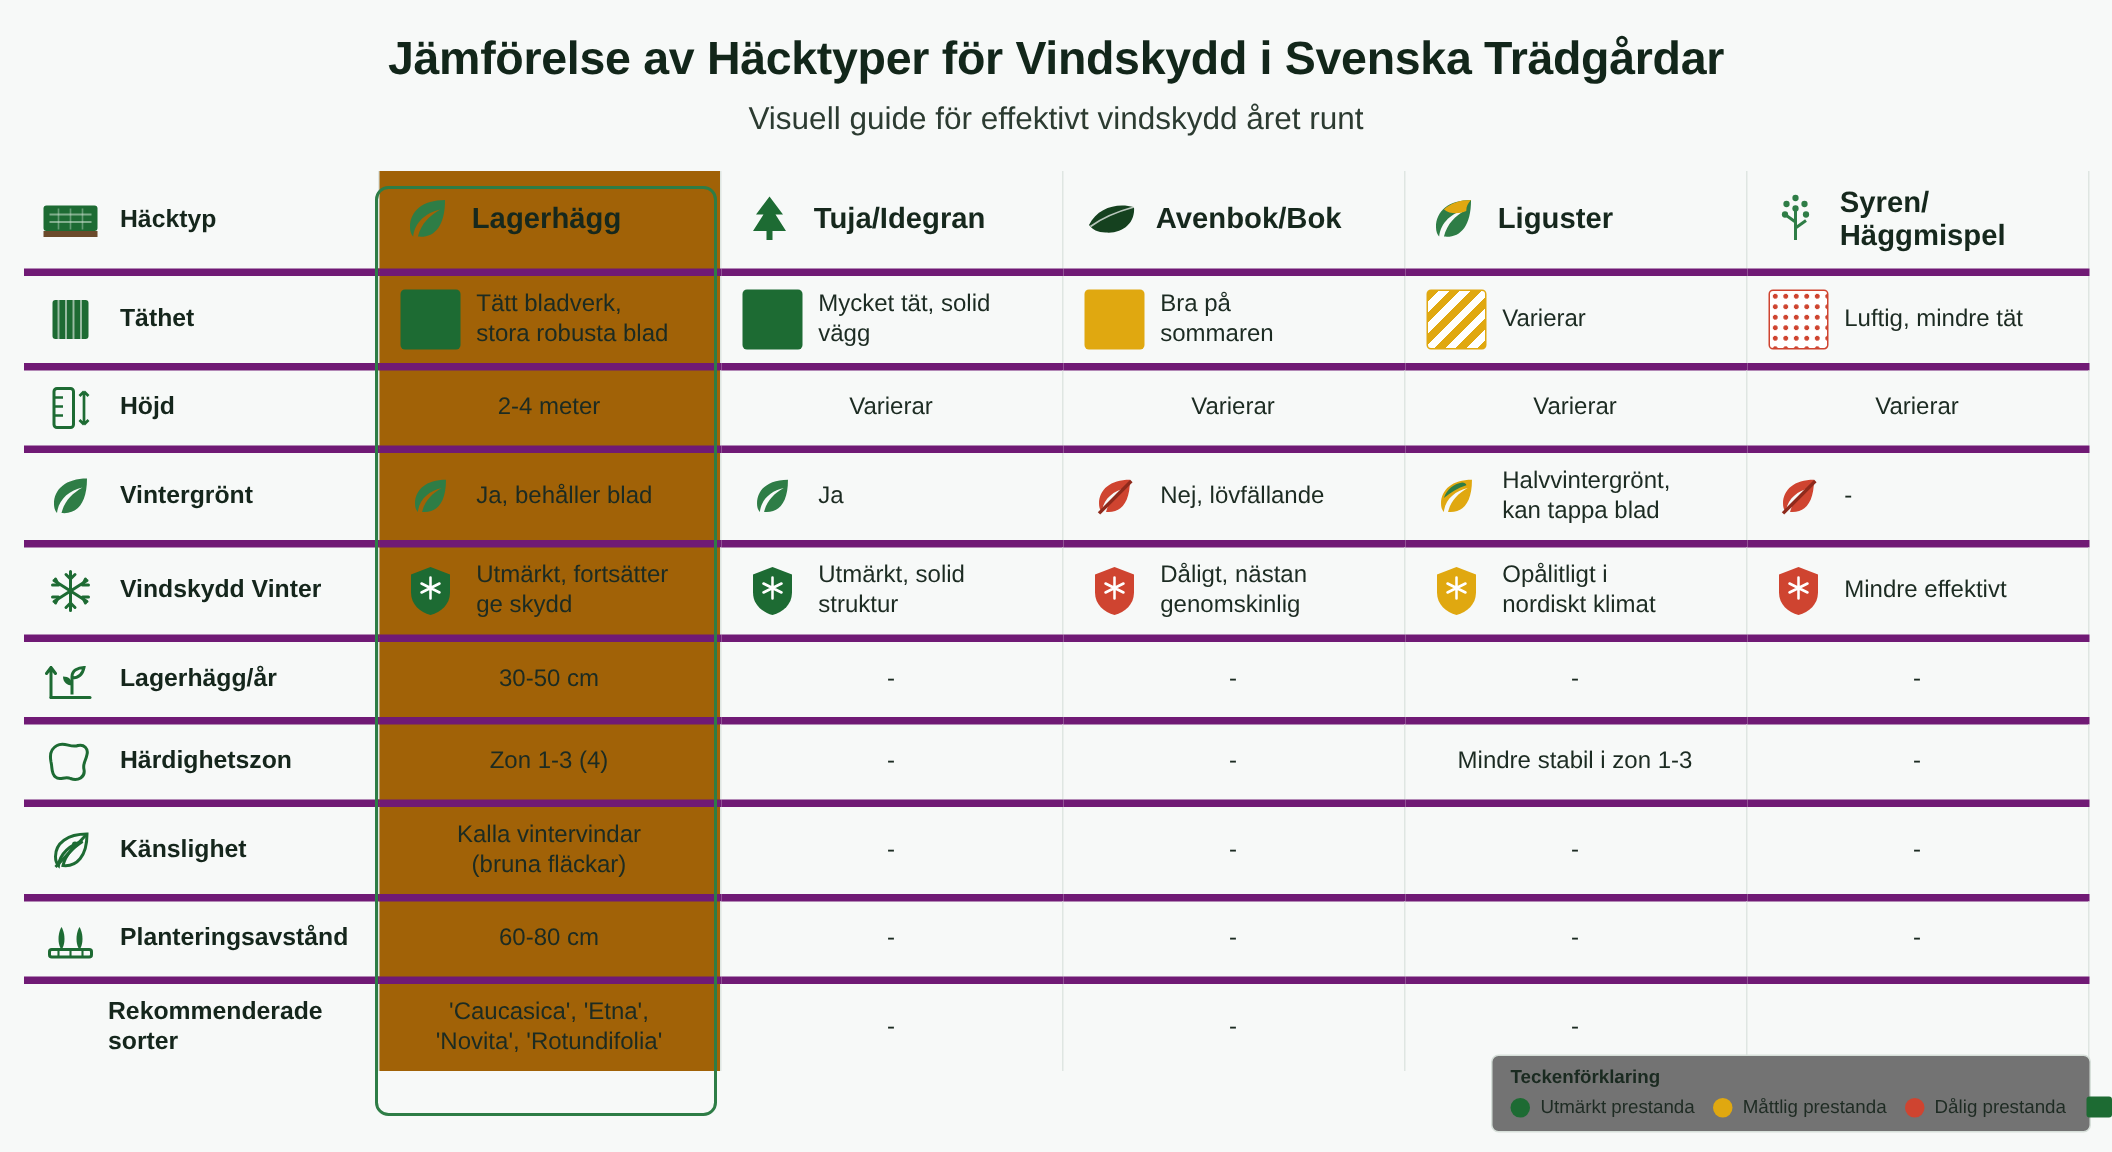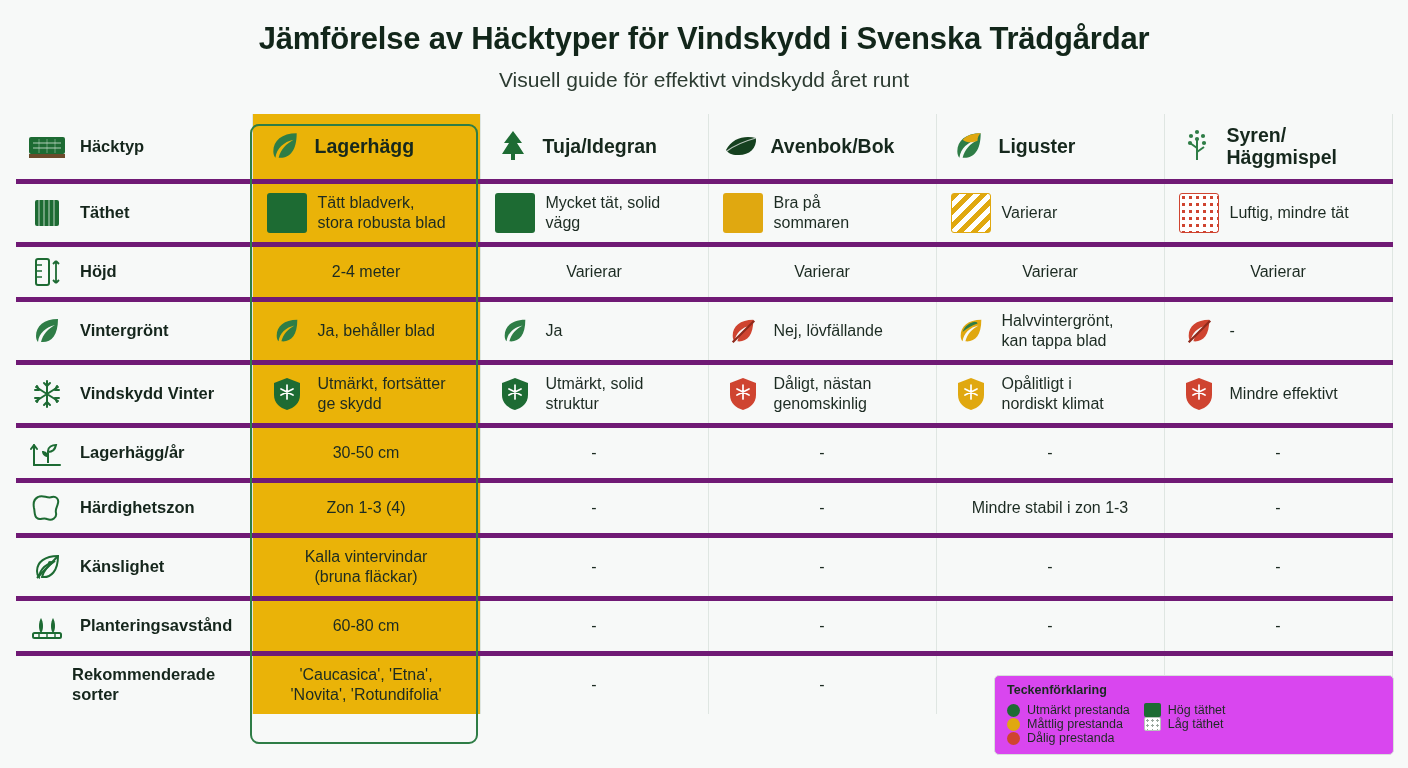--- a/index.html
+++ b/index.html
@@ -100,21 +100,21 @@
     position: absolute;
     left: 250px;
     top: 124px;
     width: 228px;
     height: 620px;
     border: 2.5px solid #2e7d46;
     border-radius: 9px;
     box-sizing: border-box;
     pointer-events: none;
   }
-  .hl-cell { background: #eab308; margin-left: 26px; }
+  .hl-cell { background: #a16207; margin-left: 26px; }
   .header-row td { border-bottom: 1px solid #dfe6e2; }
 
   
   .sq { width: 44px; height: 40px; border-radius: 3px; display:inline-block; }
   .sq.dense { background: #1d6b33; }
   .sq.med   { background: #e0a810; }
   .sq.stripe {
     background:
       repeating-linear-gradient(135deg, #e0a810 0 5px, #ffffff 5px 10px);
     border: 1px solid #e0a810;
@@ -126,38 +126,38 @@
     background-size: 7px 7px;
     border: 1px solid #cf4430;
     box-sizing: border-box;
   }
 
   
   .legend {
     position: absolute;
     right: 14px;
     bottom: 13px;
-    background: #d946ef;
+    background: #737373;
     border: 1px solid #d7e0da;
     border-radius: 5px;
     padding: 7px 12px 9px 12px;
     width: 400px;
     box-sizing: border-box;
   }
   .legend h4 {
     margin: 0 0 6px 0;
     font-size: 12.5px;
     font-weight: bold;
     color: #1a2a20;
   }
   .legend-grid {
     display: flex;
     gap: 14px;
   }
-  .legend-col { display: flex; flex-direction: column; gap: 0; }
+  .legend-col { display: flex; flex-direction: row; gap: 12px; }
   .legend-item {
     display: flex;
     align-items: center;
     gap: 7px;
     font-size: 12.5px;
     color: #1e2b23;
     white-space: nowrap;
   }
   .dot { width: 13px; height: 13px; border-radius: 50%; display:inline-block; }
   .lg-sq { width: 17px; height: 14px; border-radius: 2px; display:inline-block; }

